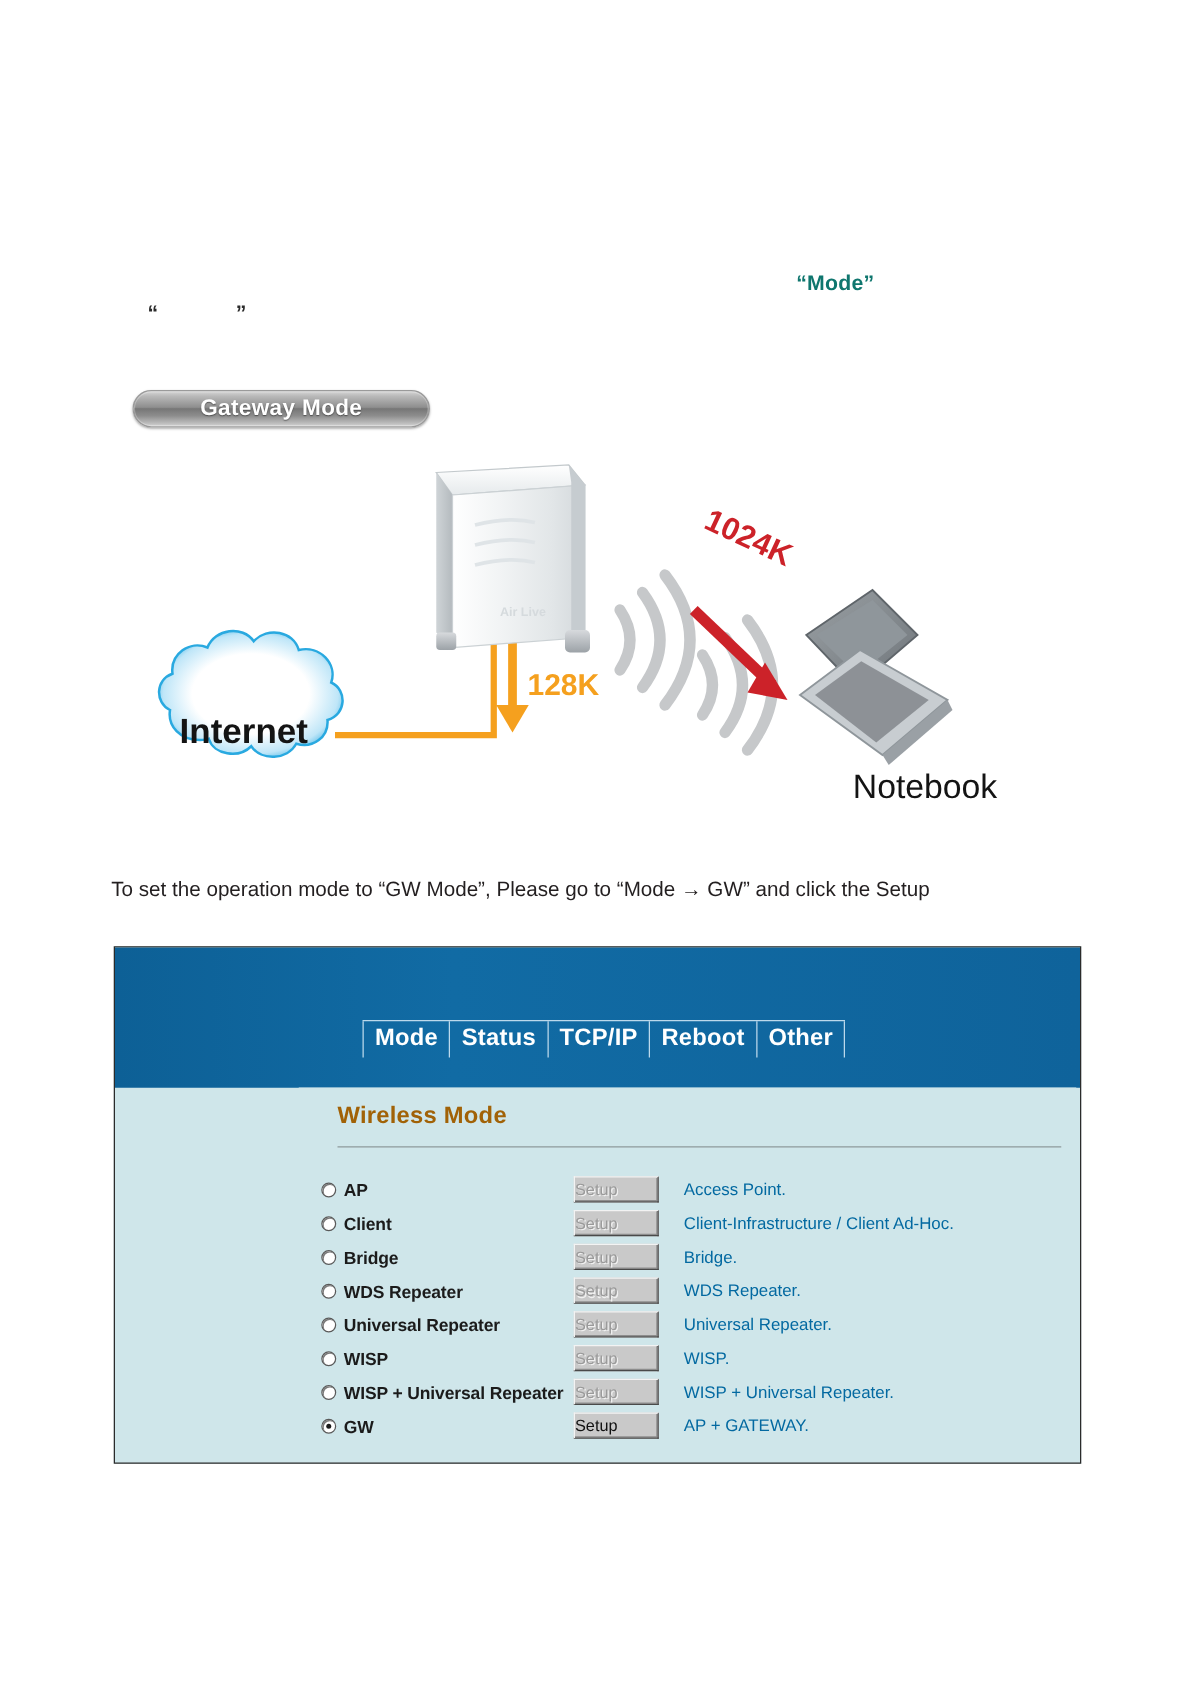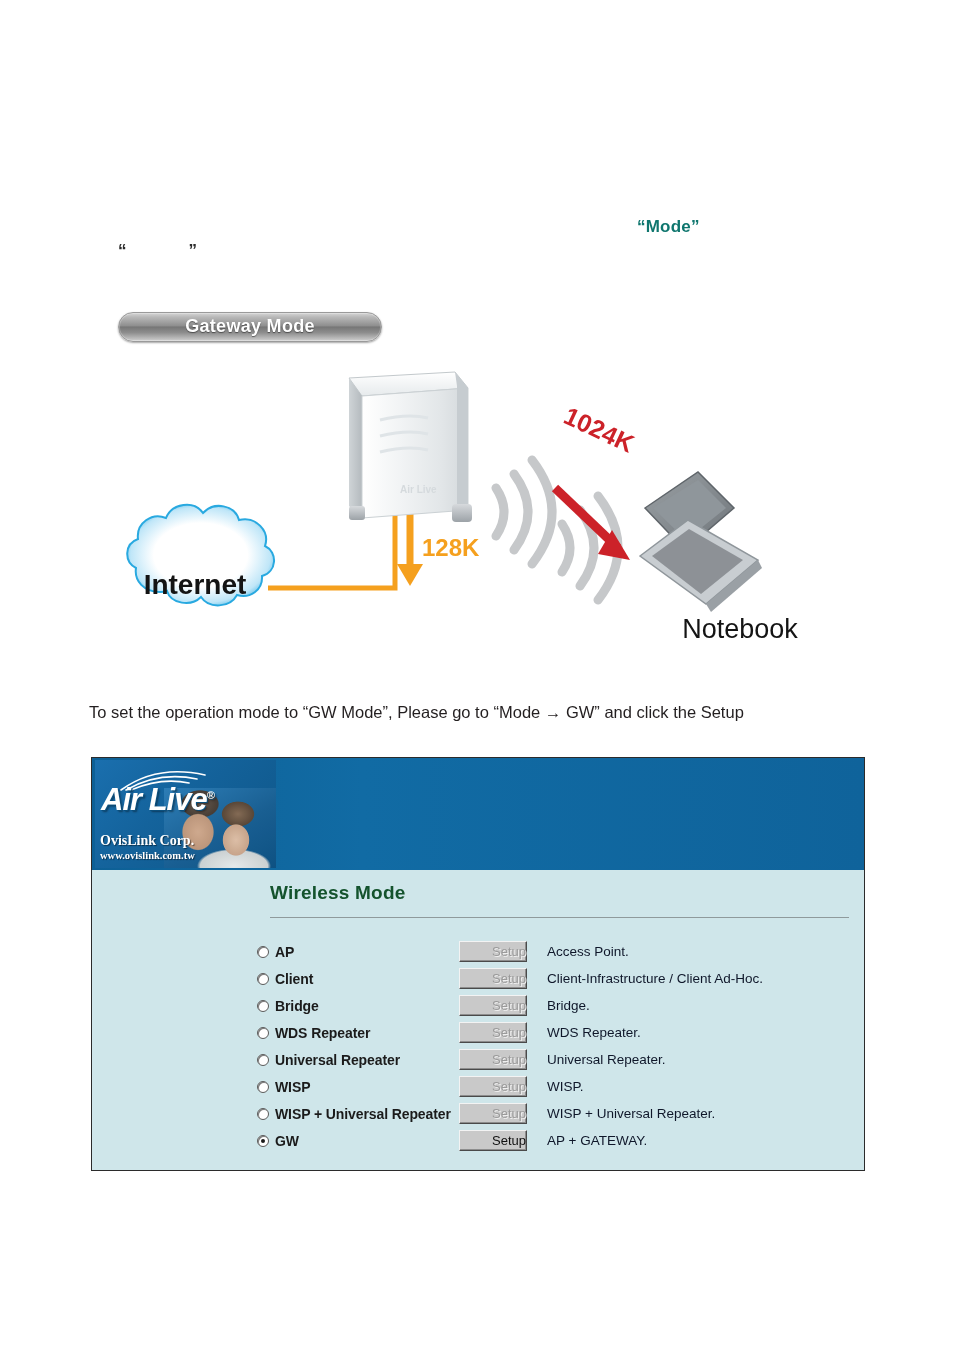--- a/index.html
+++ b/index.html
@@ -33,23 +33,23 @@
     font-size: 17px;
     font-weight: bold;
     color: #2b2b2b;
     letter-spacing: 0;
   }
   .top-empty-quote .gap { display:inline-block; width: 62px; }
 
   
   .pill {
     position: absolute;
-    left: 118px;
+    left: 106px;
     top: 312px;
-    width: 264px;
+    width: 238px;
     height: 30px;
     border-radius: 15px;
     background: linear-gradient(to bottom,
         #d6d6d6 0%, #b9b9b9 14%, #8e8e8e 46%,
         #767676 50%, #8d8d8d 70%, #c2c2c2 94%, #d8d8d8 100%);
     box-shadow: 0 1px 2px rgba(0,0,0,.35), inset 0 0 0 1px rgba(255,255,255,.25);
     border: 1px solid #9a9a9a;
     box-sizing: border-box;
   }
   .pill-label {
@@ -216,21 +216,21 @@
     position: absolute;
     left: 147px; top: 112px;
     right: 3px; bottom: 3px;
     background: #cfe6ea;
   }
   .content-title {
     position: absolute;
     left: 31px; top: 12px;
     font-size: 19px;
     font-weight: bold;
-    color: #14532d;
+    color: #a16207;
     letter-spacing: .2px;
   }
   .content-rule {
     position: absolute;
     left: 31px; top: 47px;
     right: 12px;
     height: 1px;
     background: #8f9a9c;
   }
   .mode-list {
@@ -273,39 +273,39 @@
     font-size: 14px;
     font-weight: bold;
     color: #1b1b1b;
     white-space: nowrap;
     letter-spacing: -.1px;
   }
   .btn-cell { width: 88px; flex: 0 0 auto; }
   .setup-btn {
     width: 68px; height: 21px;
     line-height: 19px;
-    text-align: right;
+    text-align: left;
     font-size: 13px;
     background: #c9c9c9;
     border-top: 1px solid #f3f3f3;
     border-left: 1px solid #f3f3f3;
     border-right: 1px solid #4a4a4a;
     border-bottom: 1px solid #4a4a4a;
     box-sizing: border-box;
     box-shadow: inset -1px -1px 0 #8d8d8d;
     color: #111111;
     white-space: nowrap;
   }
   .setup-btn.disabled {
     color: #9a9a9a;
     text-shadow: 1px 1px 0 #f0f0f0;
   }
   .desc-cell {
     font-size: 13.5px;
-    color: #0f172a;
+    color: #0369a1;
     white-space: nowrap;
   }
 </style>
 </head>
 <body>
 
 <div class="top-mode-word">“Mode”</div>
 <div class="top-empty-quote"><span>“</span><span class="gap"></span><span>”</span></div>
 
 <div class="pill">
@@ -409,35 +409,29 @@
       <text x="640" y="278" text-anchor="middle" font-family="Liberation Sans, sans-serif" font-size="27" fill="#141414">Notebook</text>
     </g>
   </svg>
 </div>
 
 <div class="instruction">To set the operation mode to “GW Mode”, Please go to “Mode → GW” and click the Setup</div>
 
 <div class="ui-panel">
 
   <div class="ui-header">
-    <div class="logo-box">
-      <div class="logo-photo"></div>
-      <svg class="logo-arcs" viewBox="0 0 92 26">
-        <g fill="none" stroke="#ffffff" stroke-width="1.6" stroke-linecap="round">
-          <path d="M4 24 Q40 -2 88 9"></path>
-          <path d="M9 24 Q42 5 80 13"></path>
-          <path d="M14 24 Q44 11 72 17"></path>
-        </g>
-      </svg>
-      <div class="logo-word"><span>Air Live</span><span class="reg">®</span></div>
-      <div class="logo-corp">OvisLink Corp.</div>
-      <div class="logo-url">www.ovislink.com.tw</div>
+
+
+    <div class="tabs">
+      <div class="tab">Mode</div>
+      <div class="tab">Status</div>
+      <div class="tab">TCP/IP</div>
+      <div class="tab">Reboot</div>
+      <div class="tab">Other</div>
     </div>
-
-
   </div>
 
 
   <div class="ui-content">
     <div class="content-title">Wireless Mode</div>
     <div class="content-rule"></div>
 
     <div class="mode-list">
 
       <div class="mode-row">

